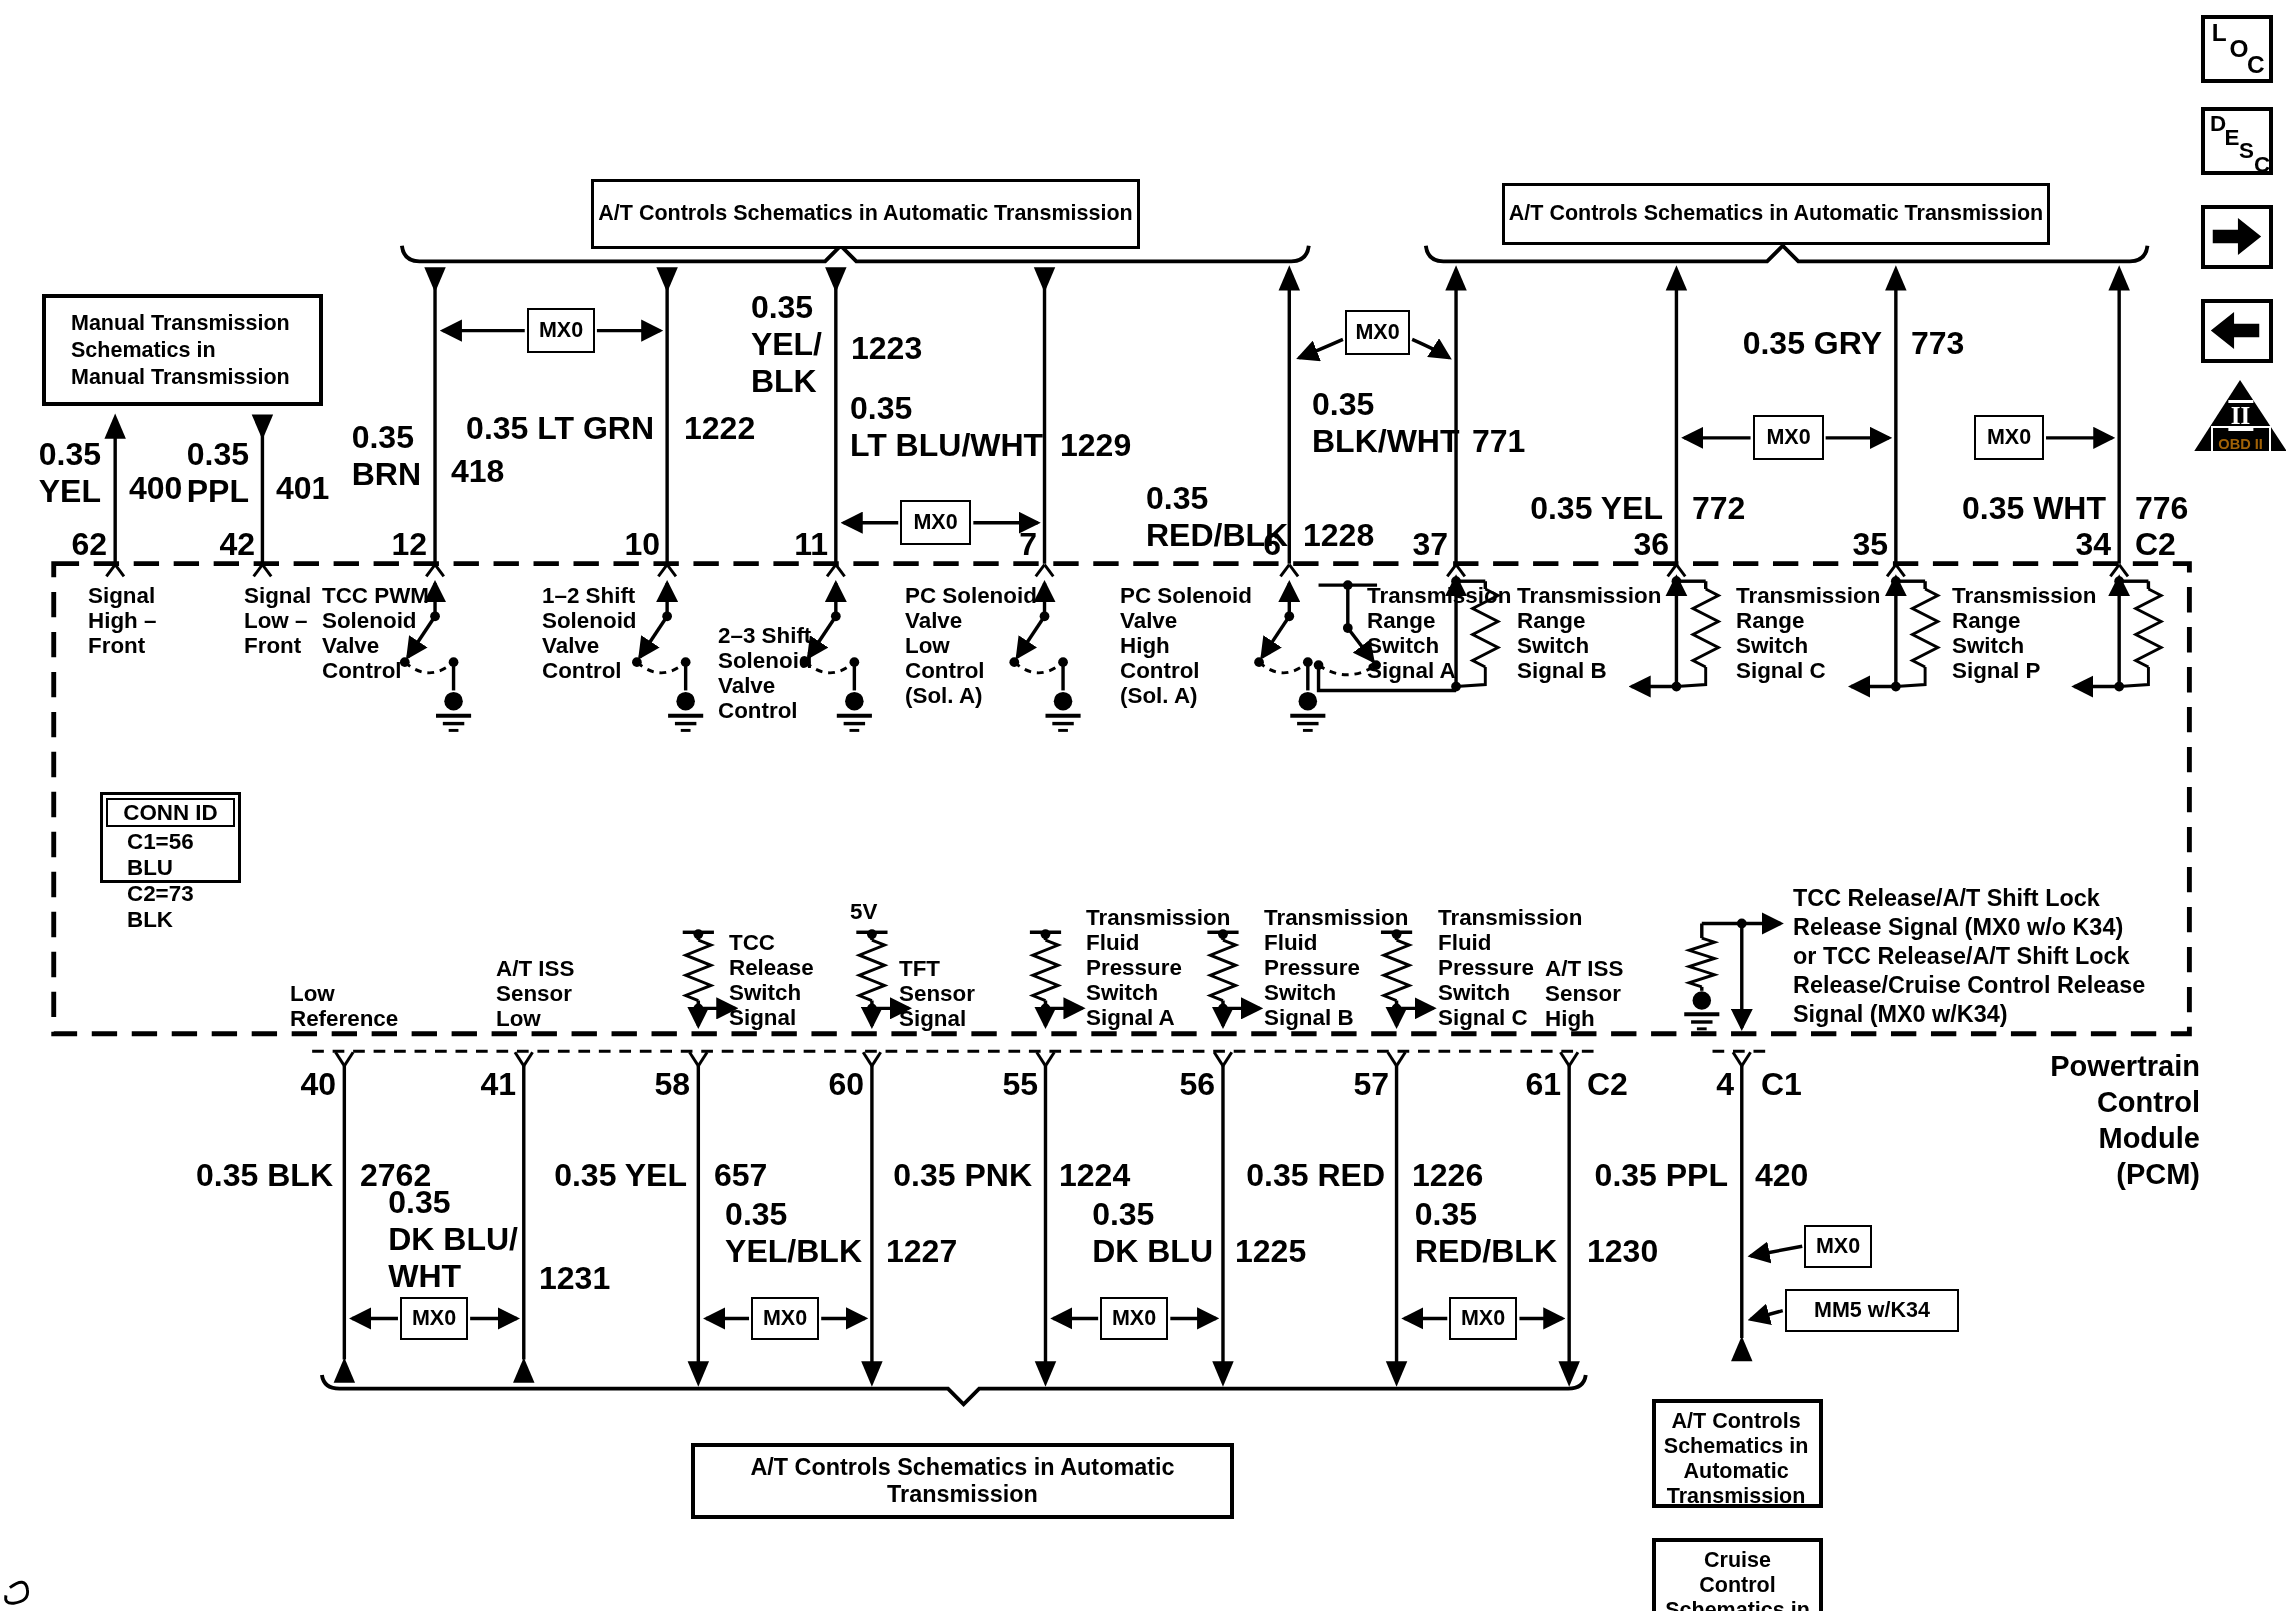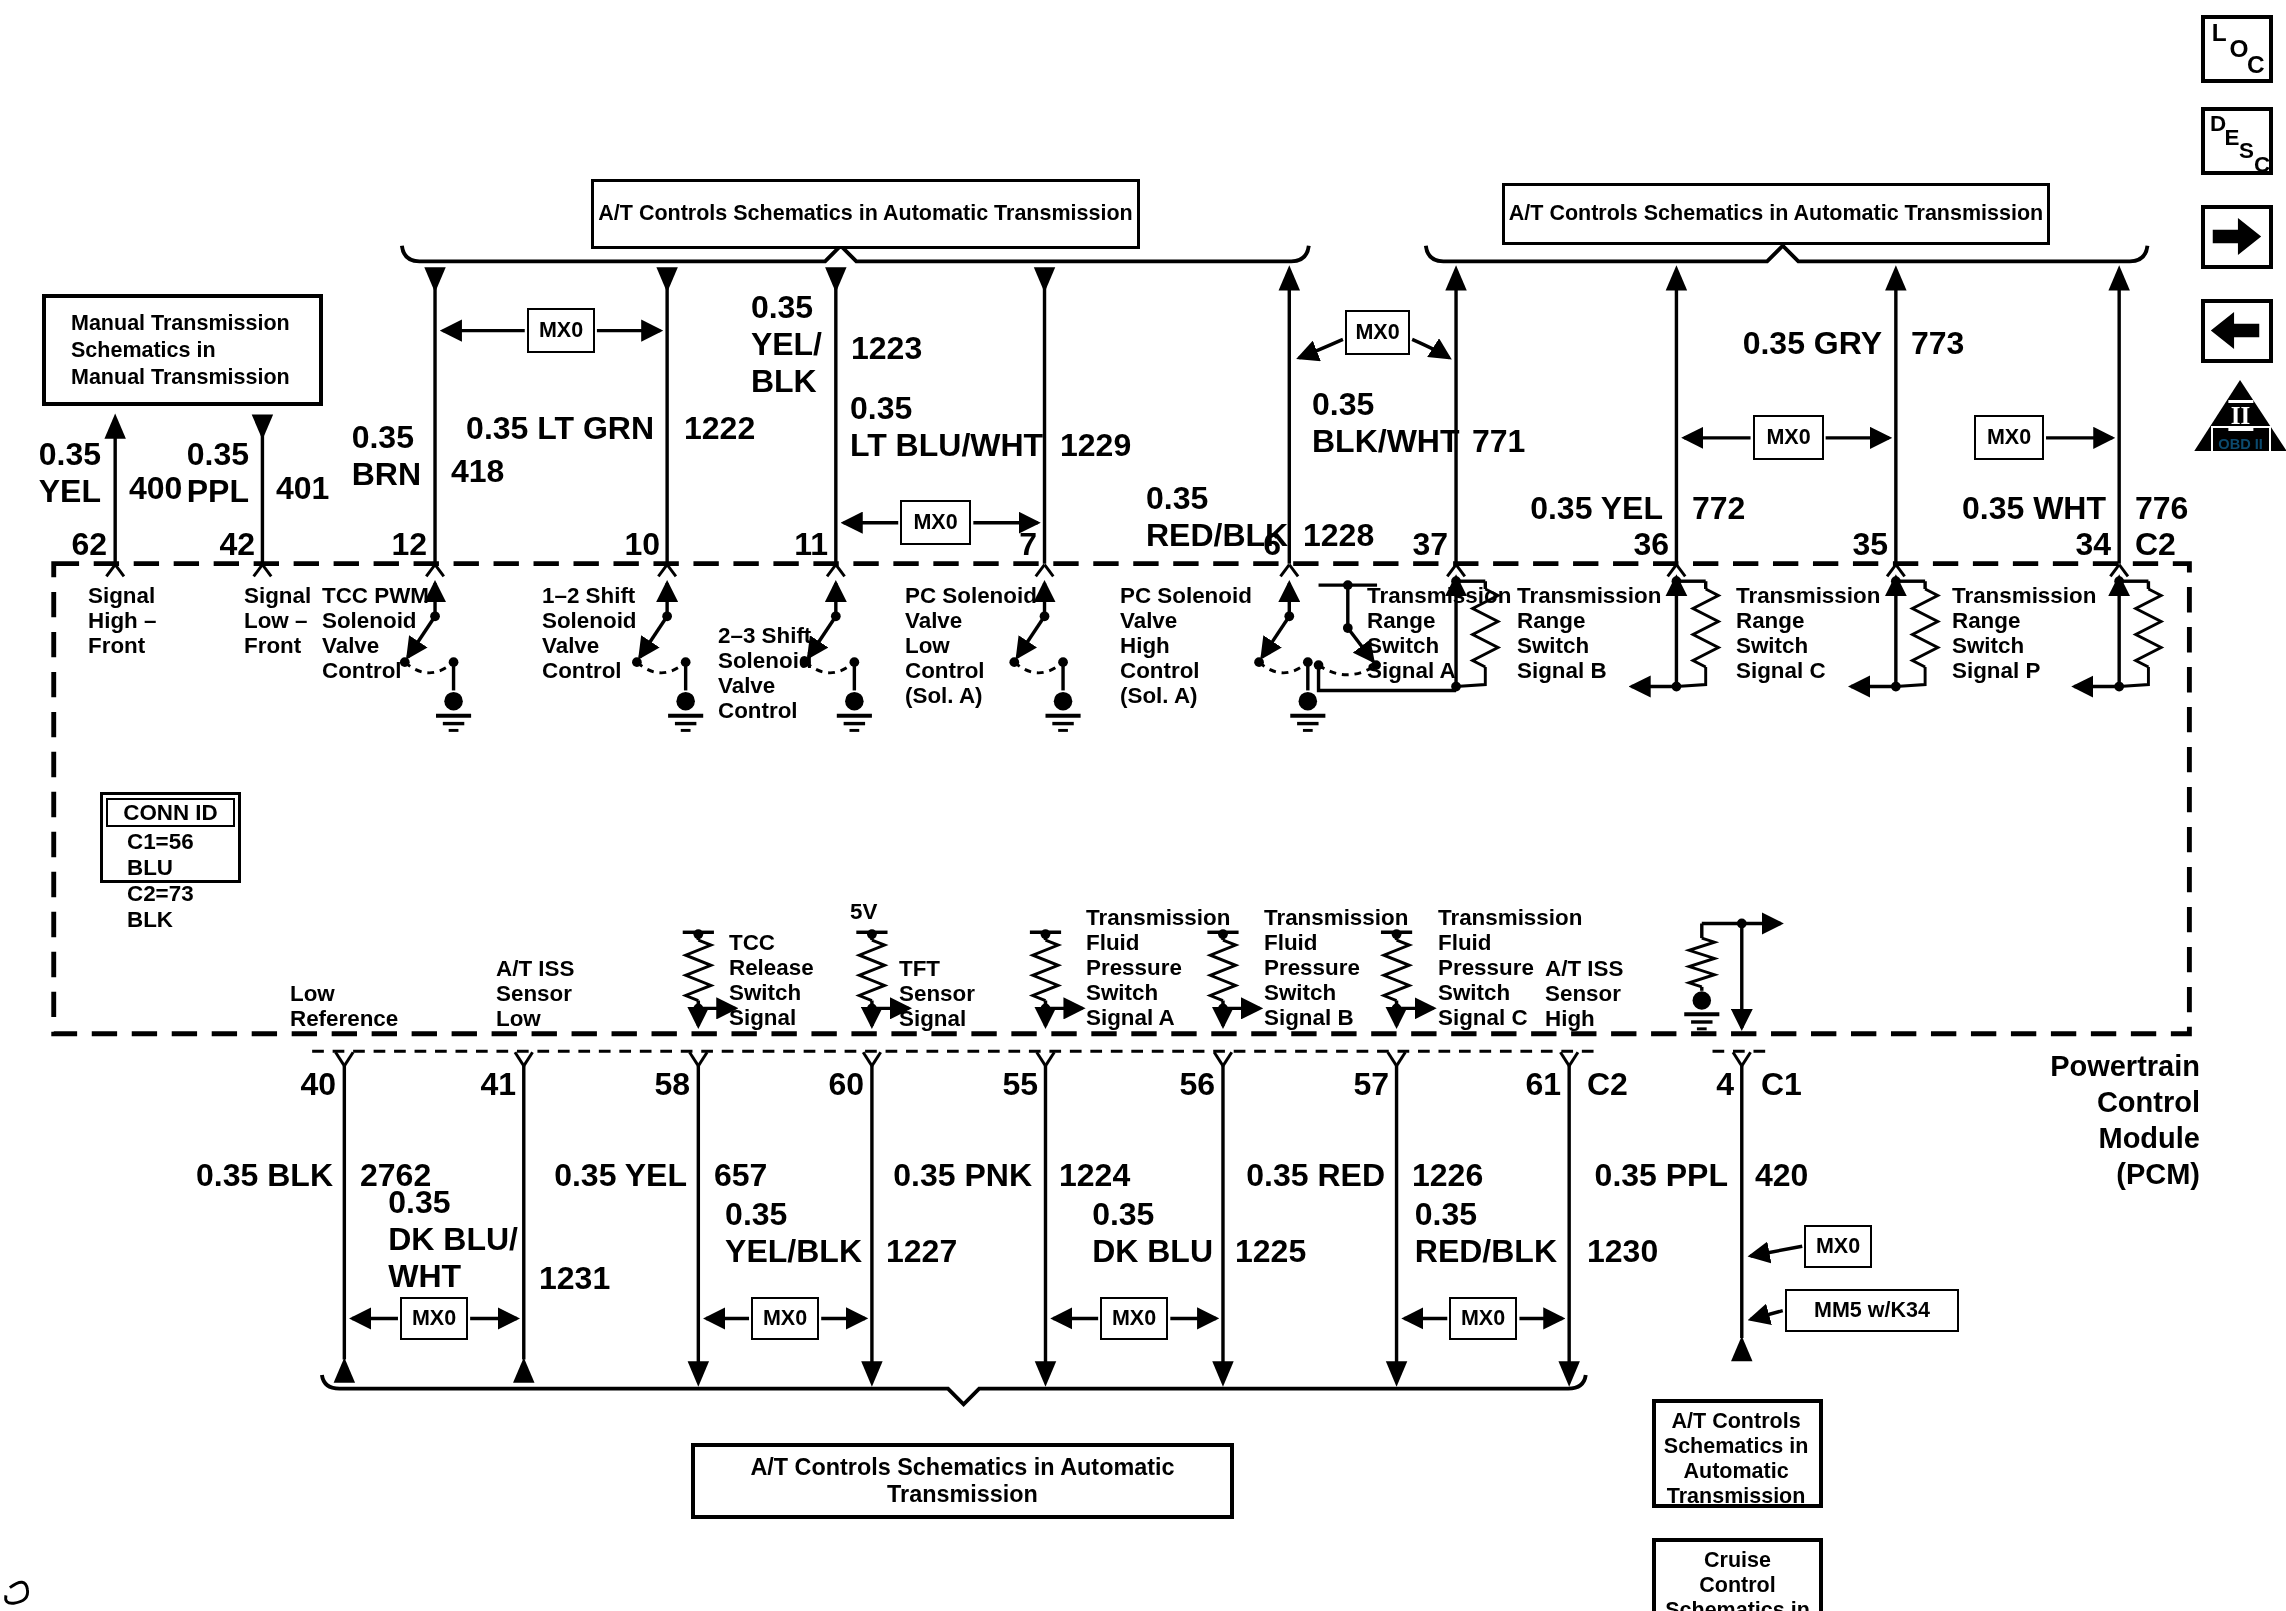--- a/index.html
+++ b/index.html
@@ -24,21 +24,21 @@
   .smallref { font:700 21.5px/25px "Liberation Sans",sans-serif; justify-content:flex-start; align-items:flex-start;
               text-align:center; padding:5.9px 7.8px;margin-top:28px; }
   .iconbox { border:4.9px solid #000; background:#fff; }
   .iconletter { position:absolute; font:700 24.4px/24.4px "Liberation Sans",sans-serif; }
   #connid { border:3.9px solid #000; background:#fff; }
   #connid .t { border:2.9px solid #000; margin:2.9px 2.9px 2px 2.9px; text-align:center; font:700 22.4px/25px "Liberation Sans",sans-serif; }
   #connid .row { font:700 22.4px/26px "Liberation Sans",sans-serif; padding-left:24px; }
   #obd2 .numeral { position:absolute; left:50%; top:19.5px; transform:translateX(-50%);
         color:#fff; font:700 25px/25px "Liberation Serif", serif; border-top:3.9px solid #fff; border-bottom:3.9px solid #fff; padding:0 2.9px; }
   #obd2 .badge { position:absolute; left:16.6px; top:46px; width:60px; height:37px; border:2px solid #fff;
-        color:#0c4a6e; font:700 14.6px/14.6px "Liberation Sans",sans-serif; display:flex; align-items:center; justify-content:center; }
+        color:#a16207; font:700 14.6px/14.6px "Liberation Sans",sans-serif; display:flex; align-items:center; justify-content:center; }
 </style>
 </head>
 <body>
 
 <div id="stage">
 
   <svg id="linework" width="2287" height="1611" viewBox="0 0 2345 1652">
       <defs>
         <marker id="ah" markerUnits="strokeWidth" markerWidth="6.5" markerHeight="6.5" refX="5.6" refY="3.25" orient="auto-start-reverse">
           <path d="M0,0 L6.5,3.25 L0,6.5 z" fill="#000"></path>
@@ -457,20 +457,25 @@
 Switch
 Signal B</div>
     <div class="abs lbl" style="left: 1438px; top: 905px;">Transmission
 Fluid
 Pressure
 Switch
 Signal C</div>
     <div class="abs lbl" style="left: 1545px; top: 956px;">A/T ISS
 Sensor
 High</div>
+    <div class="abs note" style="left: 1793px; top: 884px;">TCC Release/A/T Shift Lock
+Release Signal (MX0 w/o K34)
+or TCC Release/A/T Shift Lock
+Release/Cruise Control Release
+Signal (MX0 w/K34)</div>
     <div class="abs pcm r" style="left: 2200px; top: 1048px;">Powertrain
 Control
 Module
 (PCM)</div>
     <div class="abs pin r" style="left: 336px; top: 1067px;">40</div>
     <div class="abs pin r" style="left: 516px; top: 1067px;">41</div>
     <div class="abs pin r" style="left: 690px; top: 1067px;">58</div>
     <div class="abs pin r" style="left: 864px; top: 1067px;">60</div>
     <div class="abs pin r" style="left: 1038px; top: 1067px;">55</div>
     <div class="abs pin r" style="left: 1215px; top: 1067px;">56</div>

